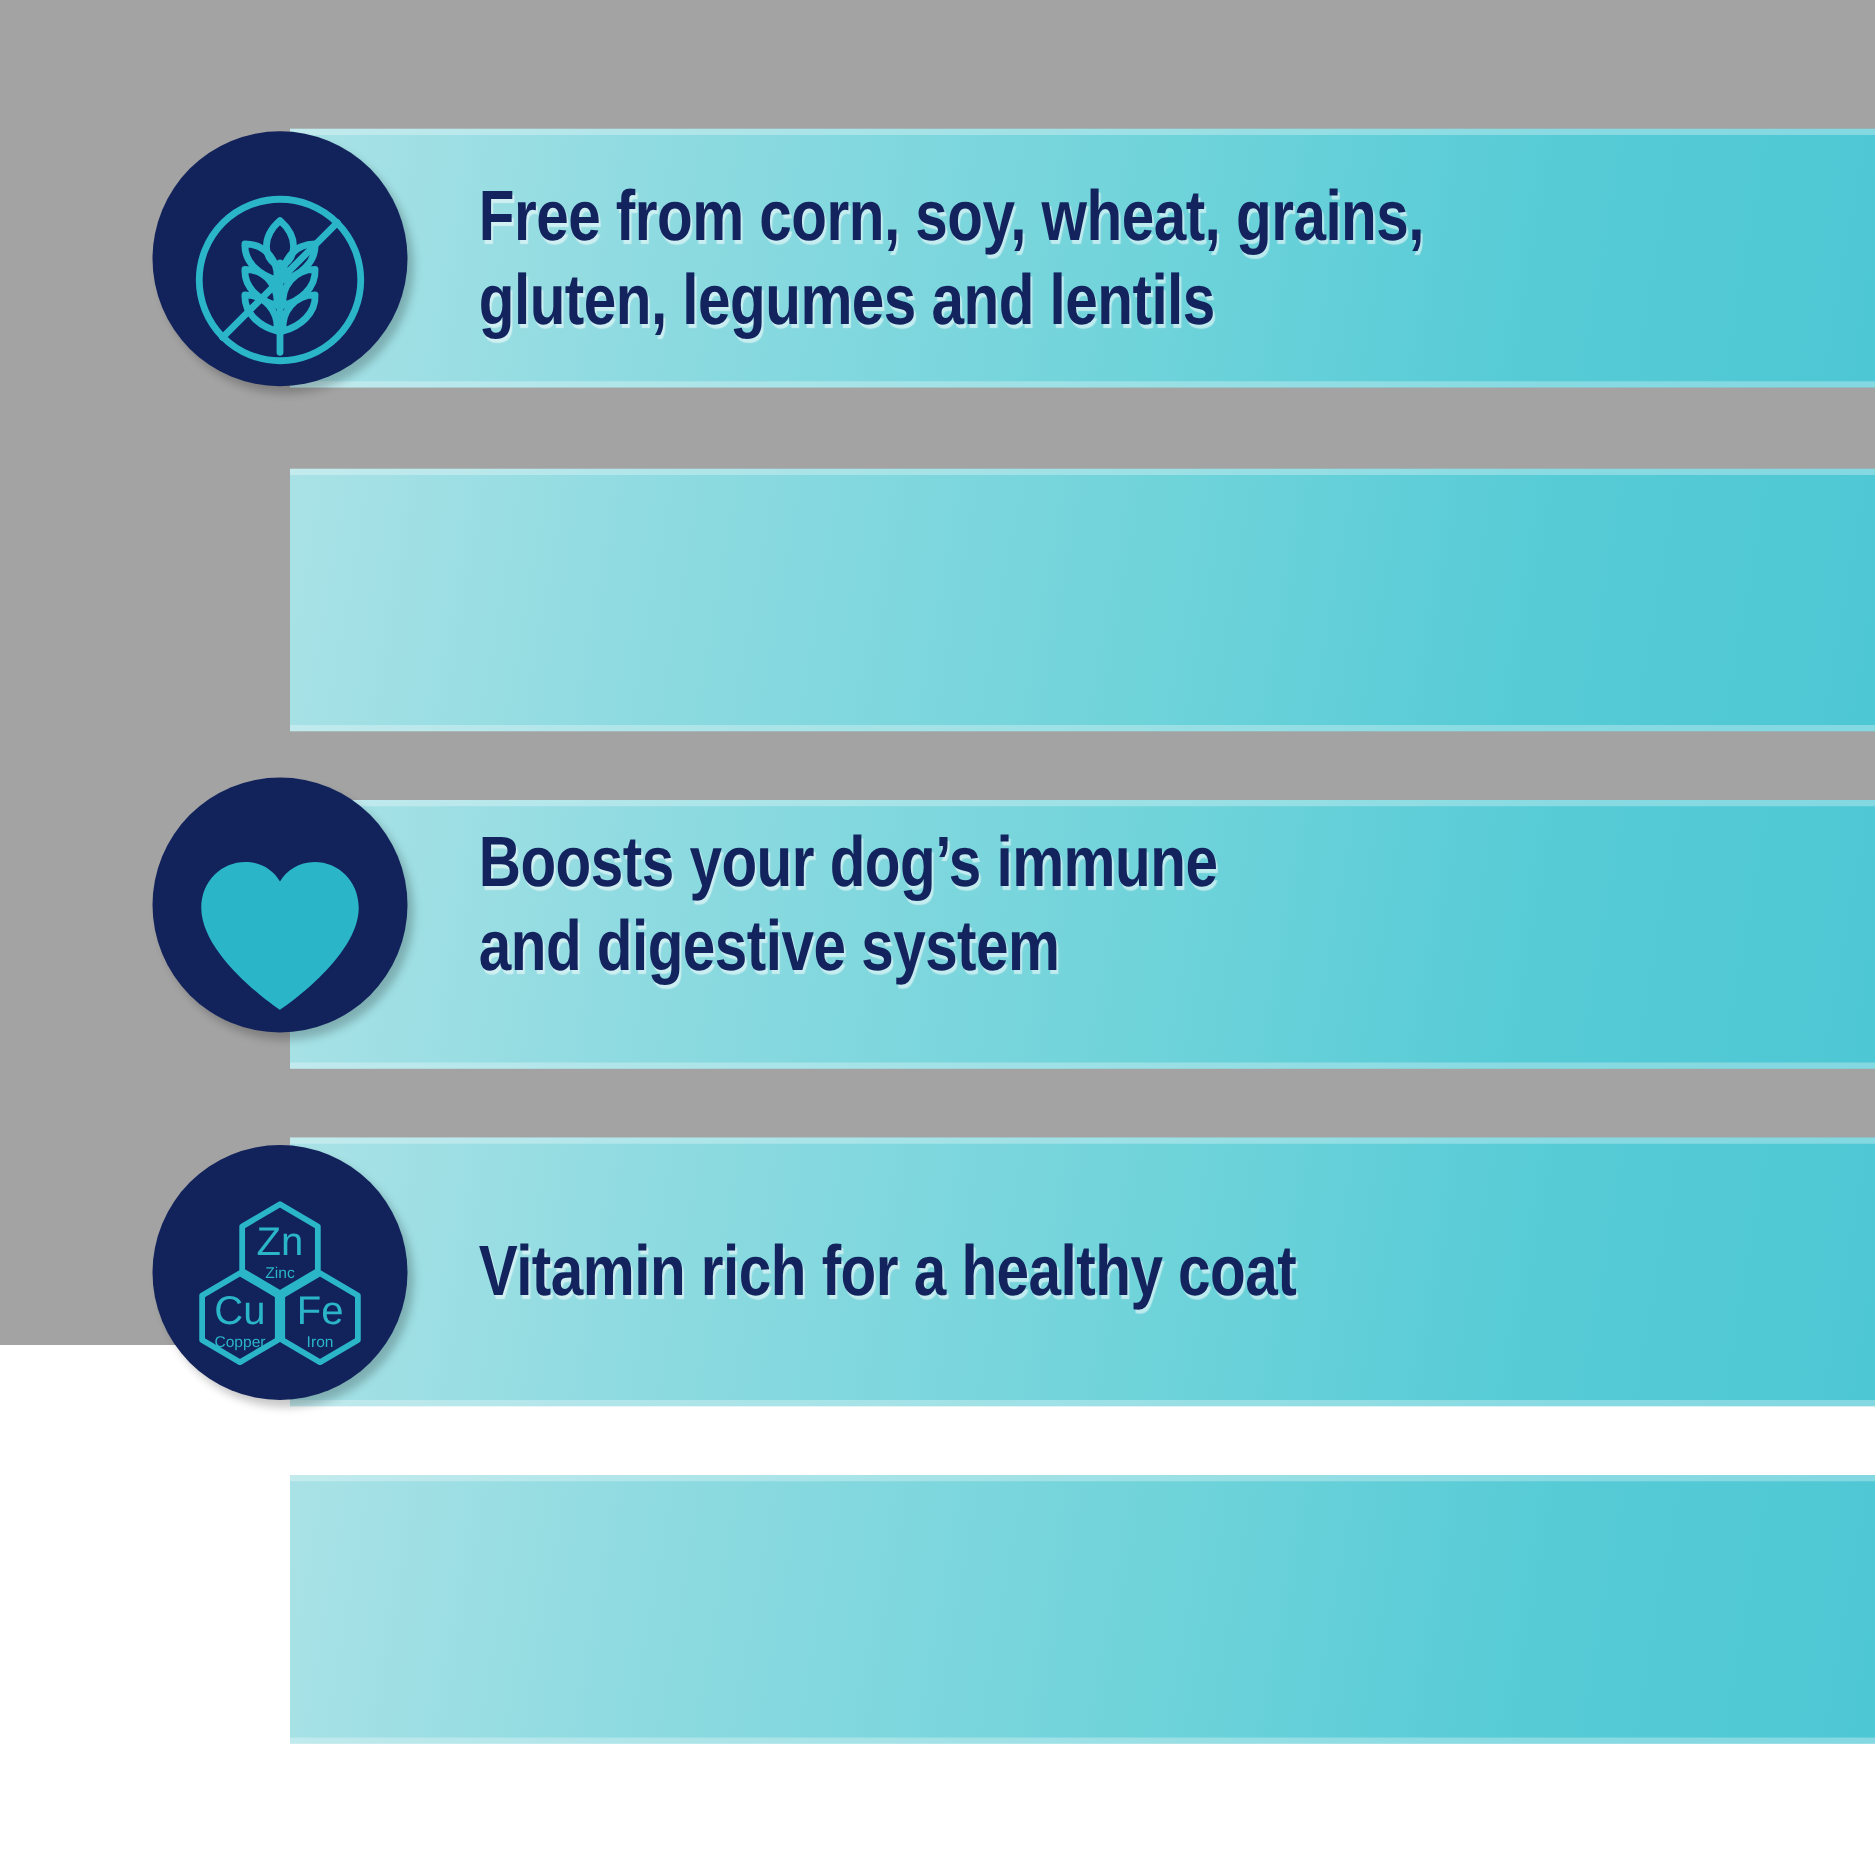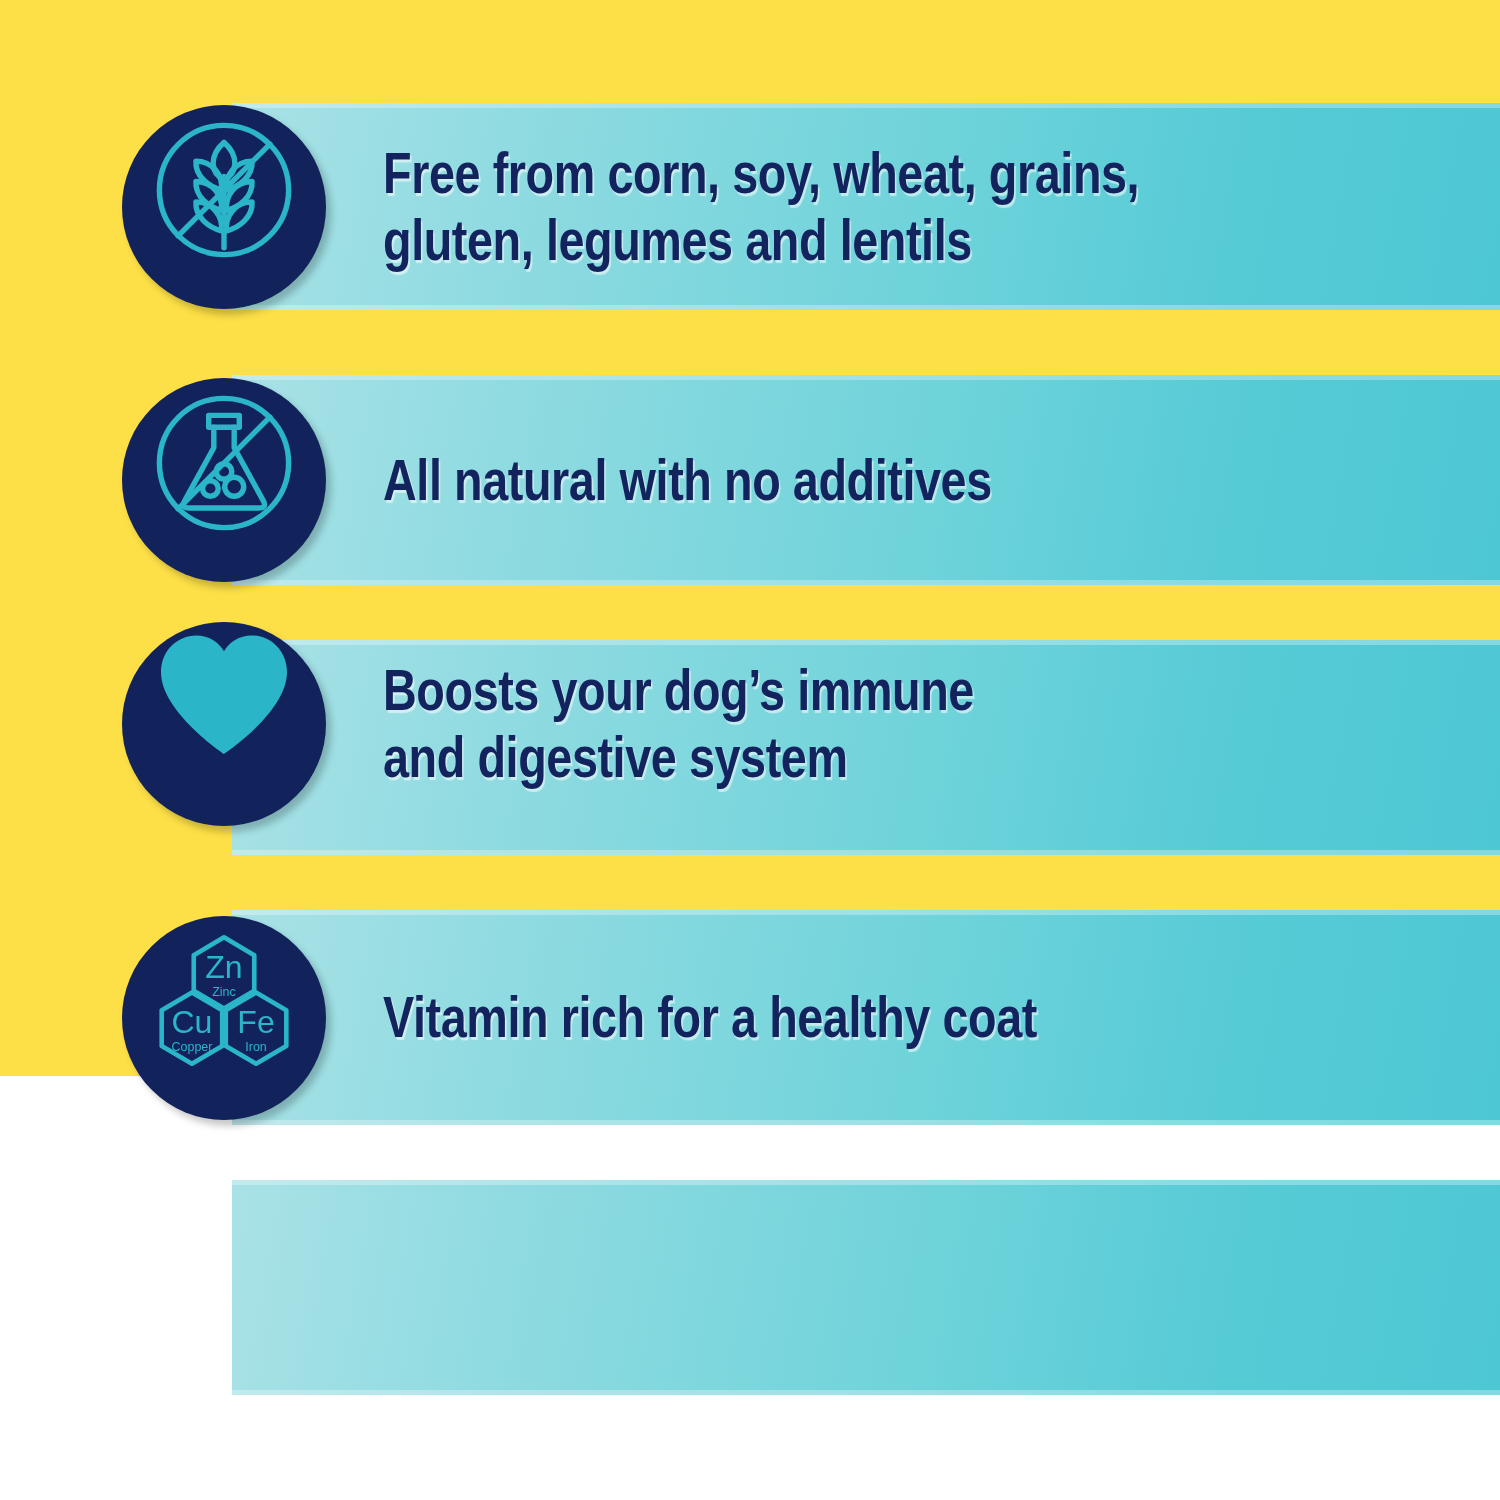--- a/index.html
+++ b/index.html
@@ -10,21 +10,21 @@
     width: 1500px;
     height: 1500px;
     overflow: hidden;
     font-family: "Liberation Sans", sans-serif;
   }
 
   #stage {
     position: relative;
     width: 1500px;
     height: 1076px;
-    background: #fde047;
+    background: #a3a3a3;
   }
 
   
   .bar {
     position: absolute;
     left: 232px;
     right: 0;
     background: linear-gradient(100deg, #a9e2e6 0%, #8fdbe1 22%, #6fd3da 55%, #56cbd6 78%, #4ec7d4 100%);
   }
   .bar::before {
@@ -66,21 +66,21 @@
   .badge {
     position: relative;
     flex: 0 0 auto;
     margin-left: 122px;
     width: 204px;
     height: 204px;
     border-radius: 50%;
     background: #12235c;
     box-shadow: 5px 6px 7px rgba(0,0,0,0.22);
     display: flex;
-    align-items: flex-start;
+    align-items: flex-end;
     justify-content: center;
     text-decoration: underline;
   }
   .badge svg { display: block; }
 
   
   .feature-text {
     flex: 1 1 auto;
     margin-left: 57px;
     padding-right: 40px;
@@ -121,36 +121,20 @@
           <path d="M51.5 62 C59 60 67 54 66.5 45 C57 45 50.5 53 51.5 62 Z"></path>
           <path d="M48.5 74 C41 72 33 66 33.5 57 C43 57 49.5 65 48.5 74 Z"></path>
           <path d="M51.5 74 C59 72 67 66 66.5 57 C57 57 50.5 65 51.5 74 Z"></path>
         </g>
       </svg>
     </div>
     <div class="feature-text">Free from corn, soy, wheat, grains,
 gluten, legumes and lentils</div>
   </div>
 
-  <div class="row row2">
-    <div class="badge">
-      <svg width="170" height="170" viewBox="0 0 100 100">
-        <g fill="none" stroke="#2ab5c8" stroke-width="3.2" stroke-linecap="round" stroke-linejoin="round">
-          <circle cx="50" cy="50" r="38"></circle>
-          <line x1="23" y1="77" x2="77" y2="23"></line>
-          <path d="M41 22 L59 22 L59 29 L56 29 L56 41 L73 72 Q75.5 76.5 70.5 76.5 L29.5 76.5 Q24.5 76.5 27 72 L44 41 L44 29 L41 29 Z"></path>
-          <line x1="44" y1="29" x2="56" y2="29"></line>
-          <circle cx="50" cy="55" r="4.6"></circle>
-          <circle cx="42" cy="65" r="4.6"></circle>
-          <circle cx="56" cy="64" r="5.6"></circle>
-        </g>
-      </svg>
-    </div>
-    <div class="feature-text">All natural with no additives</div>
-  </div>
 
   <div class="row row3">
     <div class="badge">
       <svg width="150" height="150" viewBox="0 0 100 100">
         <path d="M50 88 C50 88 8 60 8 33.5 C8 19 19 9 31.5 9 C40 9 46.5 13.5 50 19.5 C53.5 13.5 60 9 68.5 9 C81 9 92 19 92 33.5 C92 60 50 88 50 88 Z" fill="#2ab5c8"></path>
       </svg>
     </div>
     <div class="feature-text">Boosts your dog’s immune
 and digestive system</div>
   </div>

